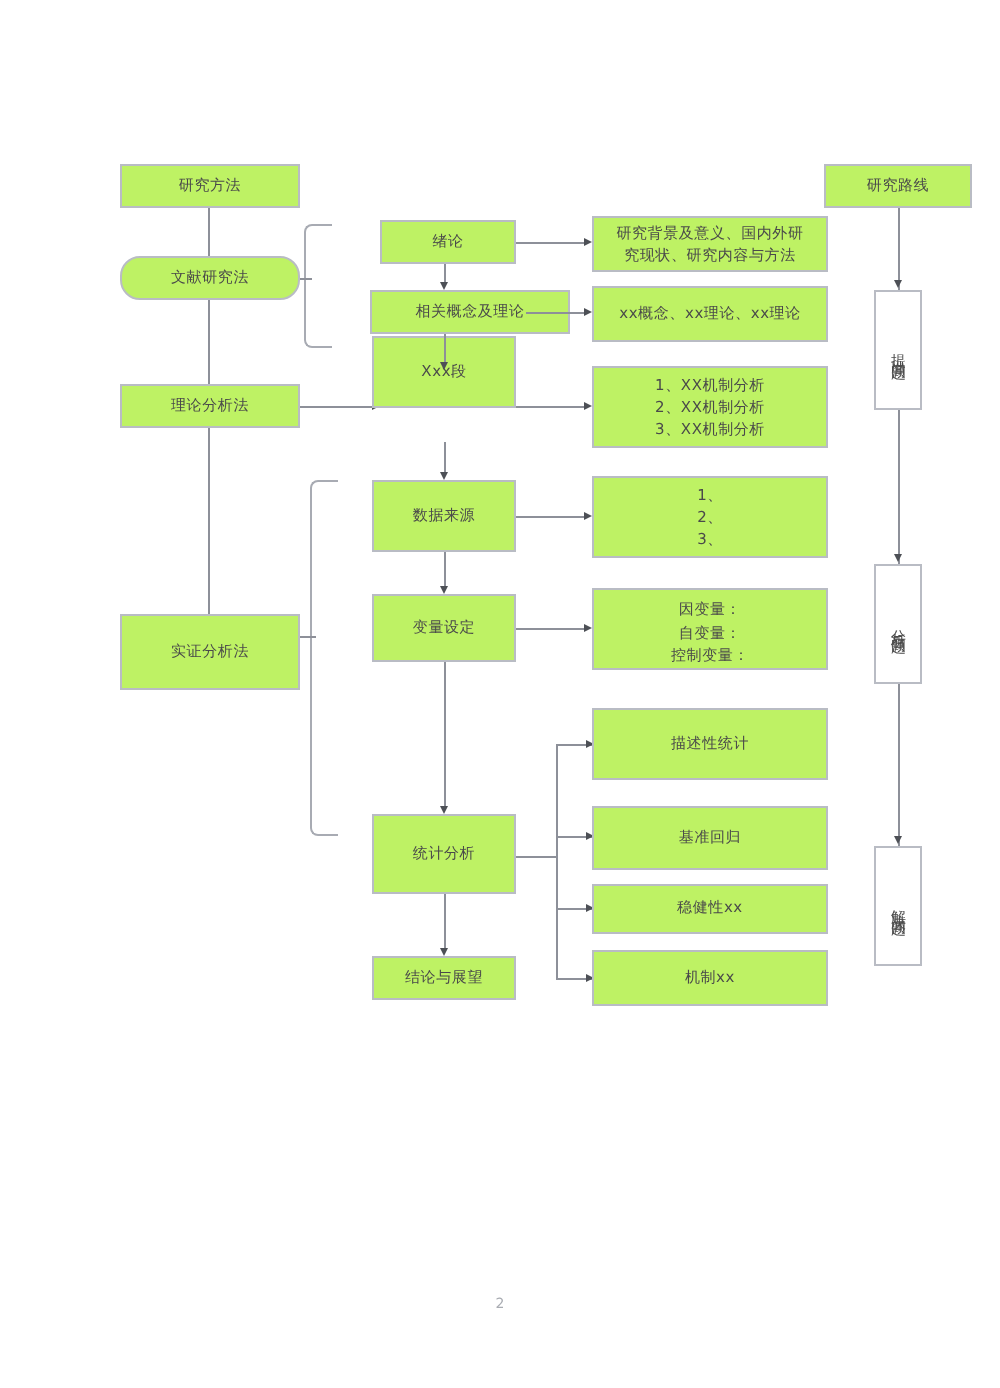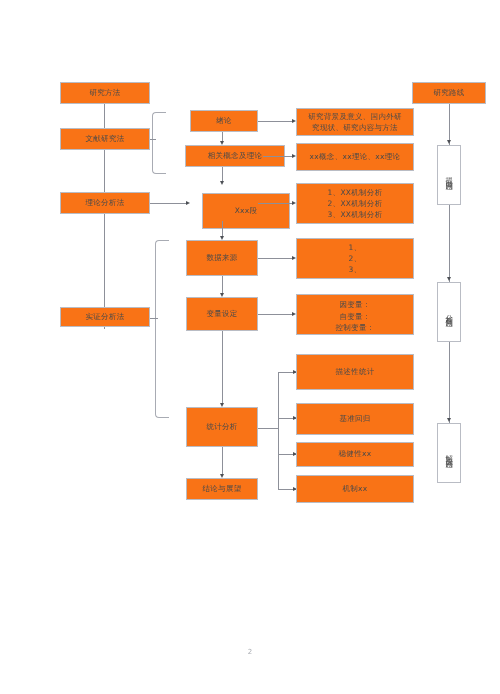--- a/index.html
+++ b/index.html
@@ -14,21 +14,21 @@
     position: relative;
     width: 500px;
     height: 694px;
     background: #ffffff;
     overflow: hidden;
   }
   .box {
     position: absolute;
     box-sizing: border-box;
     border: 1px solid #b9bcc4;
-    background: #f97316;
+    background: #bef264;
     color: #4a4a4a;
     display: flex;
     align-items: center;
     justify-content: center;
     text-align: center;
     font-size: 7.5px;
     line-height: 1.45;
     letter-spacing: 0.3px;
     padding: 1px 2px;
   }
@@ -108,50 +108,50 @@
     <span class="inner">研究方法</span>
   </div>
 
 
   <div class="box" style="left:412px; top:82px; width:74px; height:22px;">
     <span class="inner">研究路线</span>
   </div>
 
   <div class="ln v" style="left:104px; top:104px; height:225px;"></div>
 
-  <div class="box" style="left:60px; top:128px; width:90px; height:22px;">
+  <div class="box" style="left:60px; top:128px; width:90px; height:22px;border-radius:10px;">
     <span class="inner">文献研究法</span>
   </div>
 
   <div class="box" style="left:60px; top:192px; width:90px; height:22px;">
     <span class="inner">理论分析法</span>
   </div>
 
-  <div class="box" style="left:60px; top:307px; width:90px; height:20px;text-align:center;">
+  <div class="box" style="left:60px; top:307px; width:90px; height:38px;text-align:center;">
     <span class="inner">实证分析法</span>
   </div>
 
   <div class="brk" style="left:152px; top:112px; width:14px; height:62px;"></div>
   <div class="ln h" style="left:150px; top:139px; width:6px;"></div>
 
   <div class="brk" style="left:155px; top:240px; width:14px; height:178px;"></div>
   <div class="ln h" style="left:150px; top:318px; width:8px;"></div>
 
   <div class="ln h" style="left:150px; top:203px; width:38px;"></div>
   <div class="arrow right" style="left:186px; top:200.5px;"></div>
 
   <div class="box" style="left:190px; top:110px; width:68px; height:22px;">
     <span class="inner">绪论</span>
   </div>
 
   <div class="box" style="left:185px; top:145px; width:100px; height:22px;">
     <span class="inner">相关概念及理论</span>
   </div>
 
-  <div class="box" style="left:186px; top:193px; width:88px; height:36px;margin-left:16px;">
+  <div class="box" style="left:186px; top:168px; width:72px; height:36px;">
     <span class="inner">Xxx段</span>
   </div>
 
   <div class="box" style="left:186px; top:240px; width:72px; height:36px;">
     <span class="inner">数据来源</span>
   </div>
 
   <div class="box" style="left:186px; top:297px; width:72px; height:34px;">
     <span class="inner">变量设定</span>
   </div>

